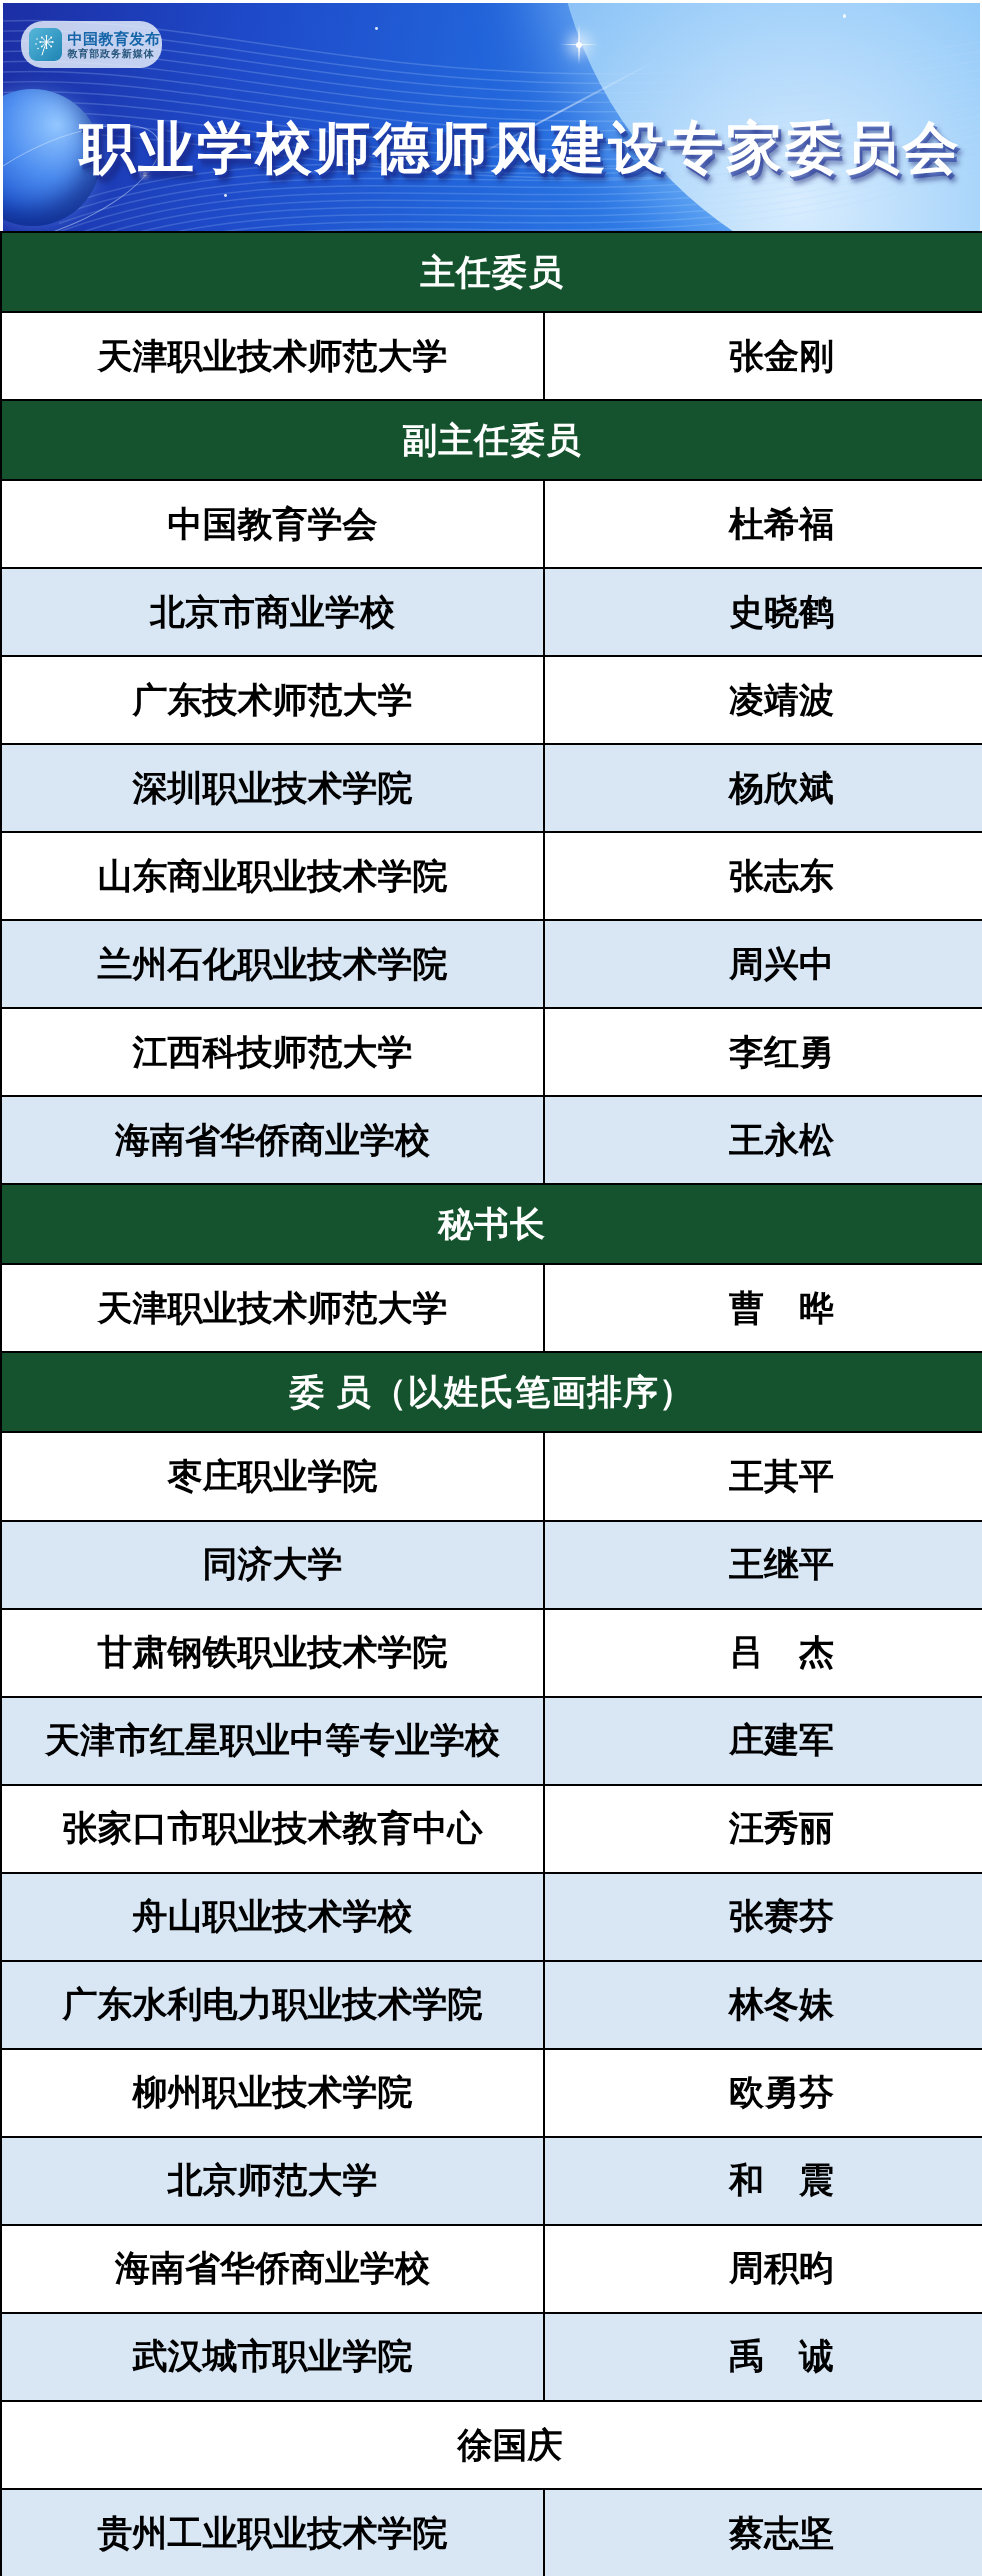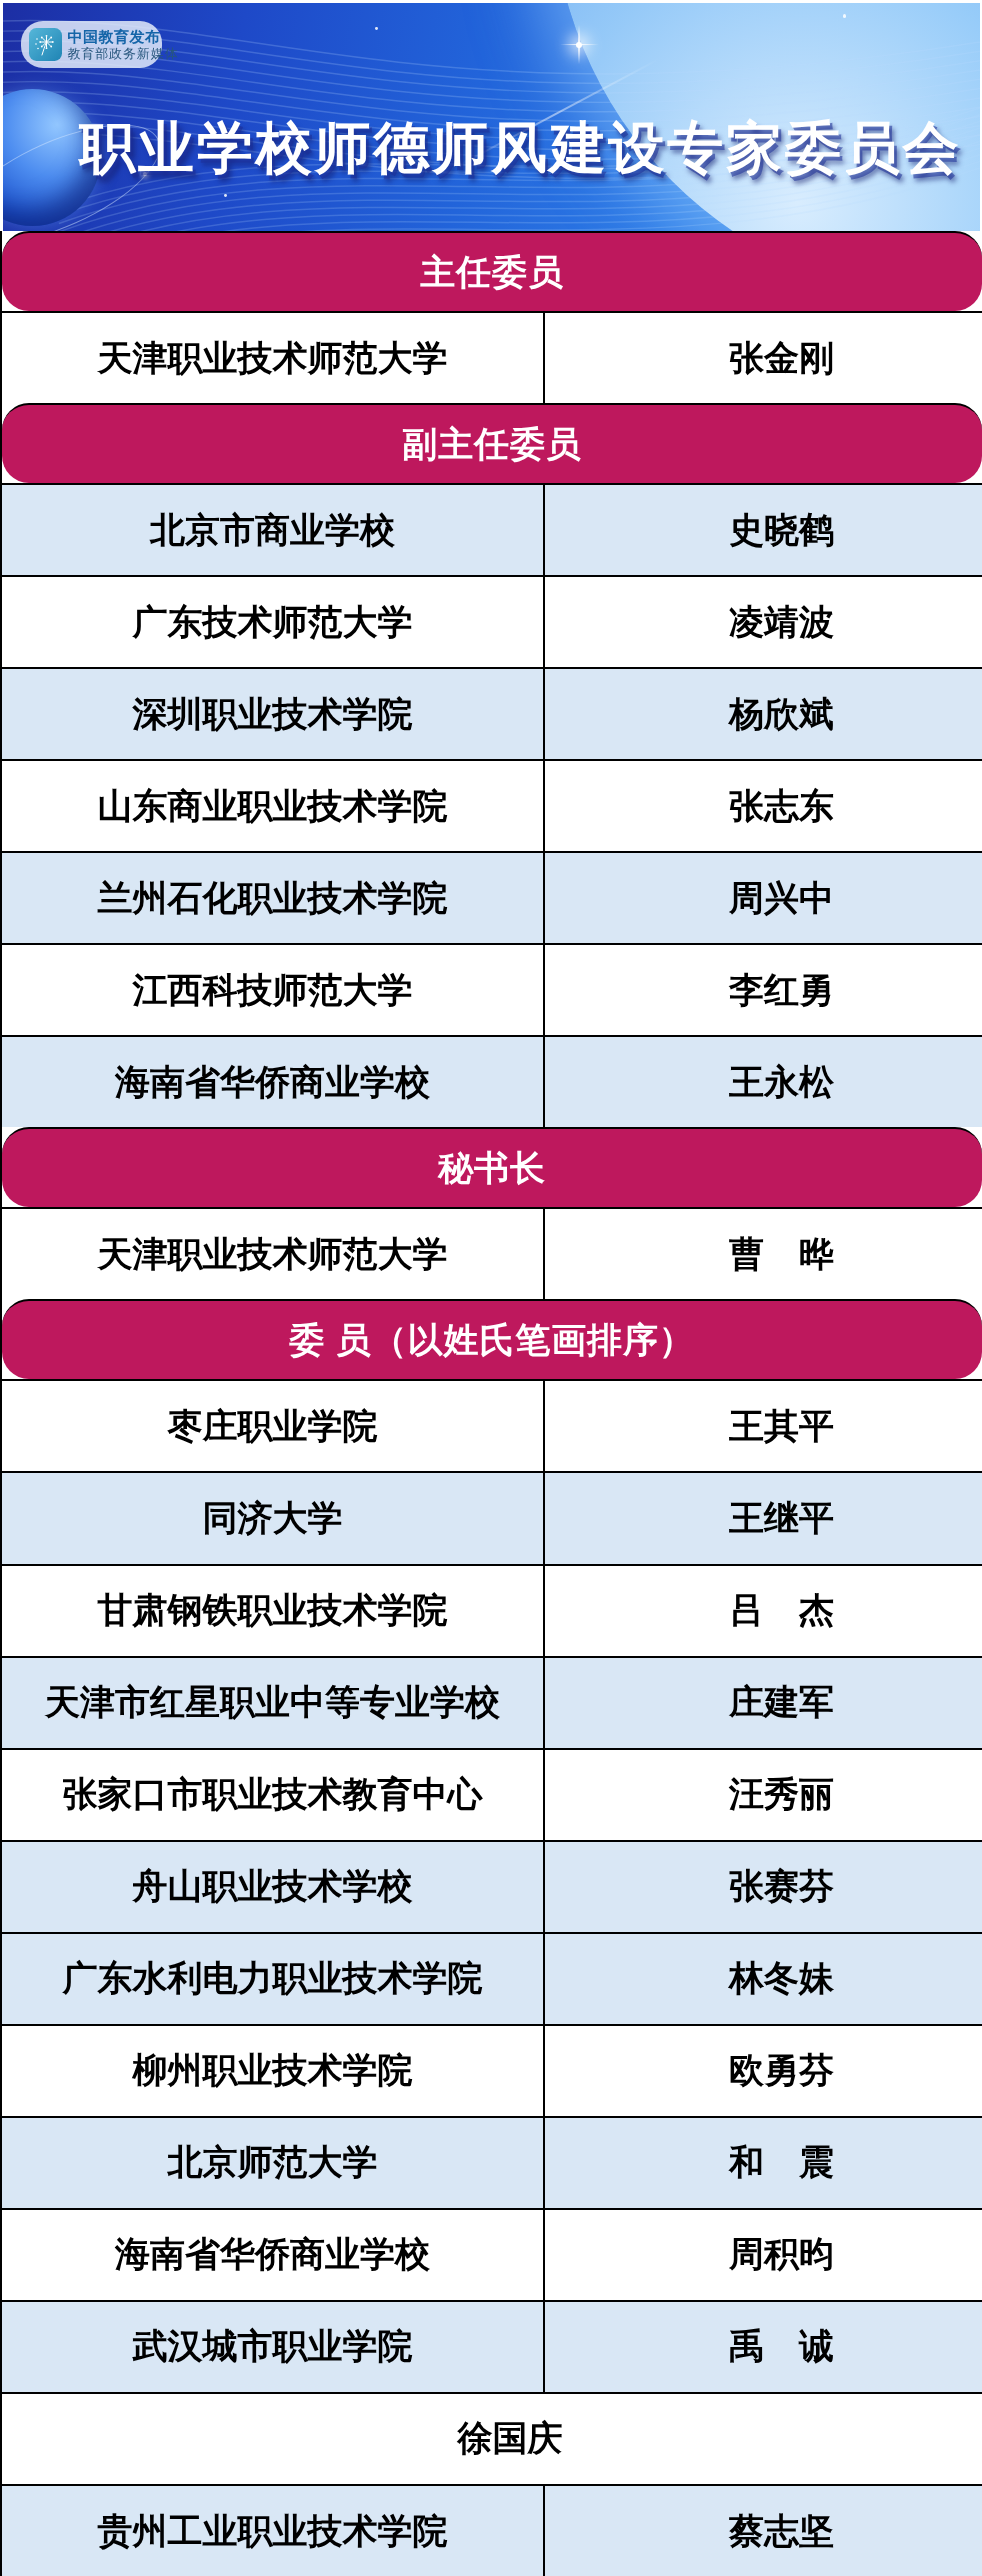--- a/index.html
+++ b/index.html
@@ -46,41 +46,41 @@
   .logo {
     position:absolute; left:18.6px; top:18.6px; width:141px; height:47px; border-radius:22px;
     background:rgba(233,241,252,0.82); display:flex; align-items:center; padding:0 7.4px; gap:5.6px;
   }
   .logo-icon {
     width:33px; height:33px; border-radius:7.4px; flex:0 0 33px;
     background:linear-gradient(135deg,#56b7d9,#1f84b4); display:flex; align-items:center; justify-content:center;
   }
   .logo-text { display:flex; flex-direction:column; justify-content:center; }
   .logo-line1 { font-size:15px; font-weight:700; color:#1565a8; letter-spacing:0.5px; line-height:1.2; white-space:nowrap; }
-  .logo-line2 { font-size:13px; font-weight:400; color:#27567d; letter-spacing:0.9px; line-height:1.25; white-space:nowrap; }
+  .logo-line2 { font-size:10px; font-weight:700; color:#27567d; letter-spacing:0.9px; line-height:1.25; white-space:nowrap; }
 
   .title {
     position:absolute; left:0; top:108px; width:100%; text-align:center;
     font-size:56px; font-weight:700; color:#ffffff; letter-spacing:2.8px; white-space:nowrap;
     text-shadow:2.8px 3.7px 0 rgba(30,45,150,0.55), 4.7px 6.5px 5.6px rgba(18,28,108,0.55);
     margin-left:29px;
   }
 
   
   .committee-table {
     position:absolute; left:0; right:0; top:231px; bottom:0;
     display:flex; flex-direction:column;
     border-left:2.8px solid #000; border-right:1.9px solid #000;
     background:#ffffff;
   }
   .t-row { border-top:2.8px solid #000; display:flex; align-items:stretch;font-weight:bold; }
   .section-row {
-    flex:0 0 80px; background:#be185d; color:#ffffff;
+    flex:0 0 80px; background:#14532d; color:#ffffff;
     display:flex; align-items:center; justify-content:center;
-    font-size:35px; font-weight:700; letter-spacing:0.9px;border-radius:27px;
+    font-size:35px; font-weight:700; letter-spacing:0.9px;
   }
   .member-row { flex:1 1 0; background:#ffffff; color:#000; font-size:35px; }
   .member-row.alt { background:#D9E7F5; }
   .cell-school { width:543px; border-right:2.8px solid #000; display:flex; align-items:center; justify-content:center; text-align:center; }
   .cell-name   { flex:1; display:flex; align-items:center; justify-content:center; text-align:center;padding-left:36px; }
 </style>
 </head>
 <body>
 
 <div class="page">
@@ -158,20 +158,24 @@
     <div class="title">职业学校师德师风建设专家委员会</div>
   </div>
 
   <div class="committee-table" id="committee-table">
       <div class="t-row section-row">主任委员</div>
       <div class="t-row member-row">
         <div class="cell-school">天津职业技术师范大学</div>
         <div class="cell-name">张金刚</div>
       </div>
       <div class="t-row section-row">副主任委员</div>
+      <div class="t-row member-row">
+        <div class="cell-school">中国教育学会</div>
+        <div class="cell-name">杜希福</div>
+      </div>
       <div class="t-row member-row alt">
         <div class="cell-school">北京市商业学校</div>
         <div class="cell-name">史晓鹤</div>
       </div>
       <div class="t-row member-row">
         <div class="cell-school">广东技术师范大学</div>
         <div class="cell-name">凌靖波</div>
       </div>
       <div class="t-row member-row alt">
         <div class="cell-school">深圳职业技术学院</div>

